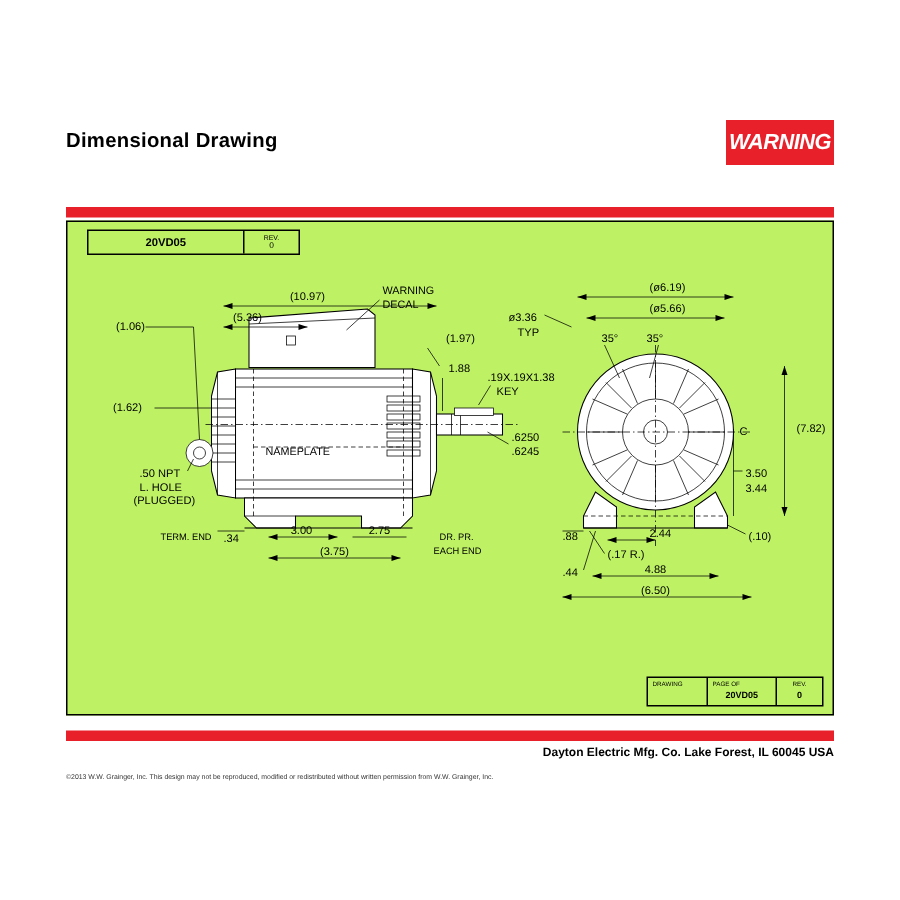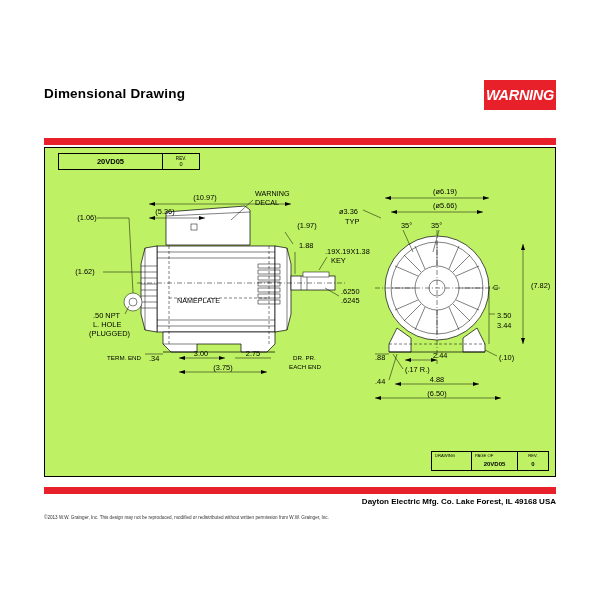--- a/index.html
+++ b/index.html
@@ -428,16 +428,16 @@
       <div class="cell tb-rev2">
         <span class="lbl">REV.</span>
         <span class="val">0</span>
       </div>
     </div>
 
   </div>
 
   <div class="red-bar bottom"></div>
 
-  <div class="footer-line">Dayton Electric Mfg. Co.  Lake Forest, IL  49168  USA</div>
+  <div class="footer-line">Dayton Electric Mfg. Co.  Lake Forest, IL  60045  USA</div>
   <div class="copyright">©2013 W.W. Grainger, Inc.  This design may not be reproduced, modified or redistributed without written permission from W.W. Grainger, Inc.</div>
 
 </div>
 
 </body></html>

